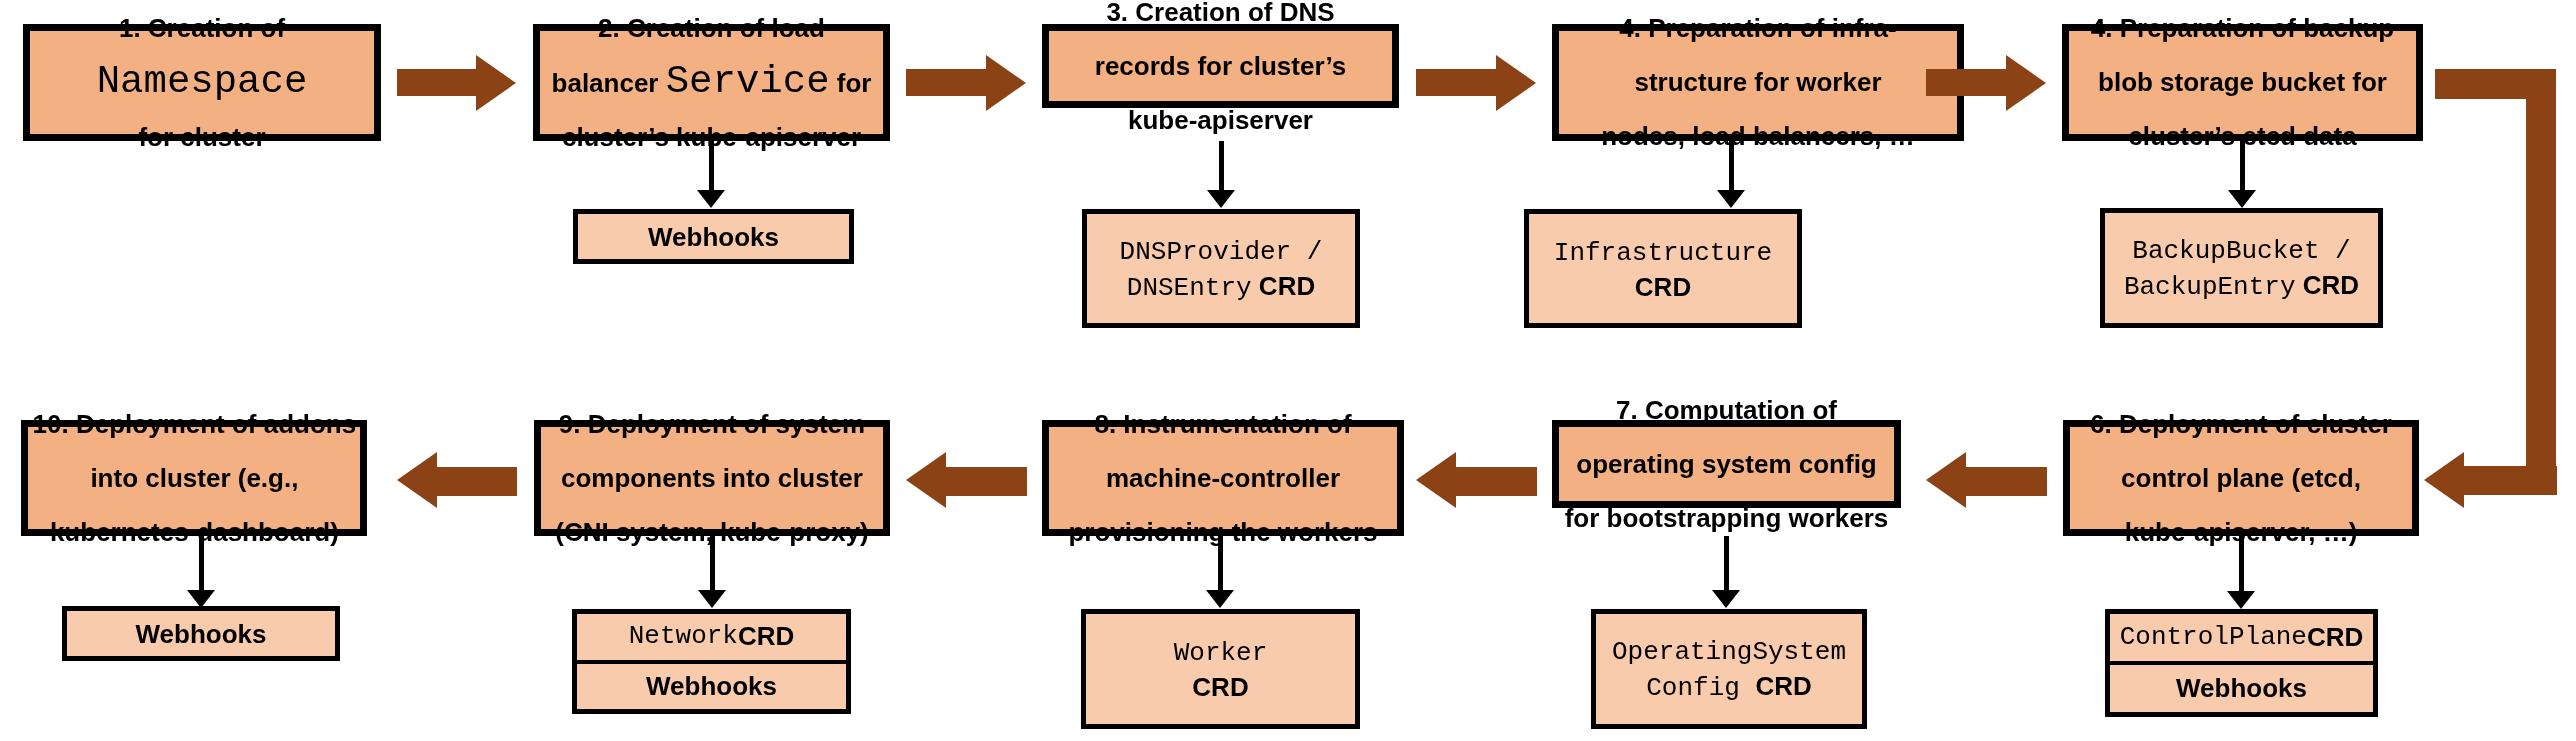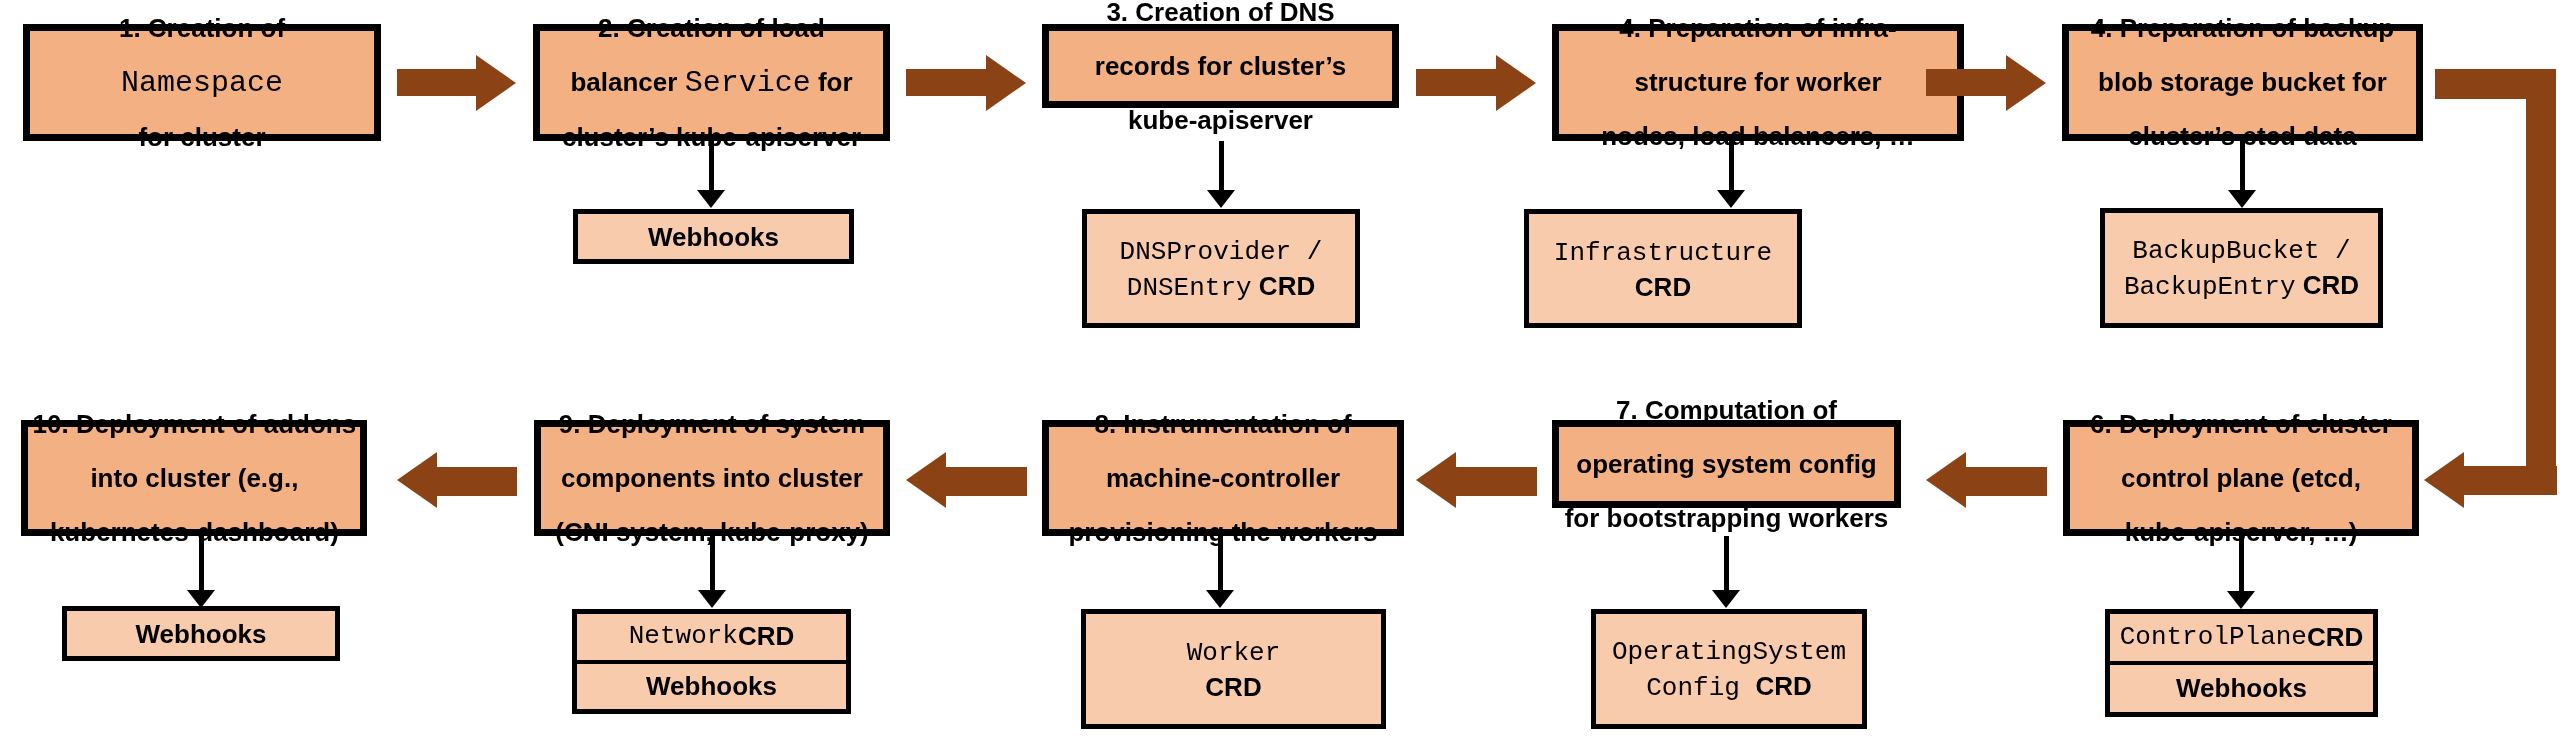--- a/index.html
+++ b/index.html
@@ -13,21 +13,21 @@
   .box-sub{position:absolute;box-sizing:border-box;background:var(--subFill,#F8CBAD);
            border:5.7px solid var(--line,#000);display:flex;flex-direction:column;
            justify-content:center;align-items:center;text-align:center;
            font-weight:700;font-size:26px;line-height:34px;}
   .box-stack{position:absolute;box-sizing:border-box;background:var(--subFill,#F8CBAD);
            border:5.7px solid var(--line,#000);display:flex;flex-direction:column;}
   .stack-row{box-sizing:border-box;flex:1;display:flex;justify-content:center;align-items:center;
            text-align:center;font-weight:700;font-size:26px;line-height:33px;}
   .stack-row + .stack-row{border-top:4.3px solid var(--line,#000);}
   .mono{font-family:"Liberation Mono","DejaVu Sans Mono",monospace;font-weight:400;}
-  .box-main .mono{font-size:30px;}
+  .box-main .mono{font-size:39px;}
   .box-sub .mono,.stack-row .mono{font-size:26px;}
   .arrow-body{position:absolute;background:var(--arrow,#8B4315);}
   .arrow-head-r{position:absolute;width:0;height:0;
     border-top:28px solid transparent;border-bottom:28px solid transparent;
     border-left:40px solid var(--arrow,#8B4315);}
   .arrow-head-l{position:absolute;width:0;height:0;
     border-top:28.5px solid transparent;border-bottom:28.5px solid transparent;
     border-right:40px solid var(--arrow,#8B4315);}
   .vline{position:absolute;width:5px;background:var(--line,#000);}
   .vhead{position:absolute;width:0;height:0;
@@ -205,21 +205,21 @@
     <div class="stack-row">
         <span>Webhooks</span>
       </div>
   </div>
 
   <div class="box-sub" style="left:1591px;top:609px;width:276px;height:120px">
     <div><span class="mono">OperatingSystem</span></div>
     <div><span class="mono">Config </span><span>CRD</span></div>
   </div>
 
-  <div class="box-sub" style="left:1081px;top:609px;width:305px;height:120px">
+  <div class="box-sub" style="left:1081px;top:609px;width:279px;height:120px">
     <div><span class="mono">Worker</span></div>
     <div><span>CRD</span></div>
   </div>
 
   <div class="box-stack" style="left:572px;top:609px;width:279px;height:105px">
     <div class="stack-row">
         <span class="mono">Network</span>
         <span> CRD</span>
       </div>
     <div class="stack-row">

